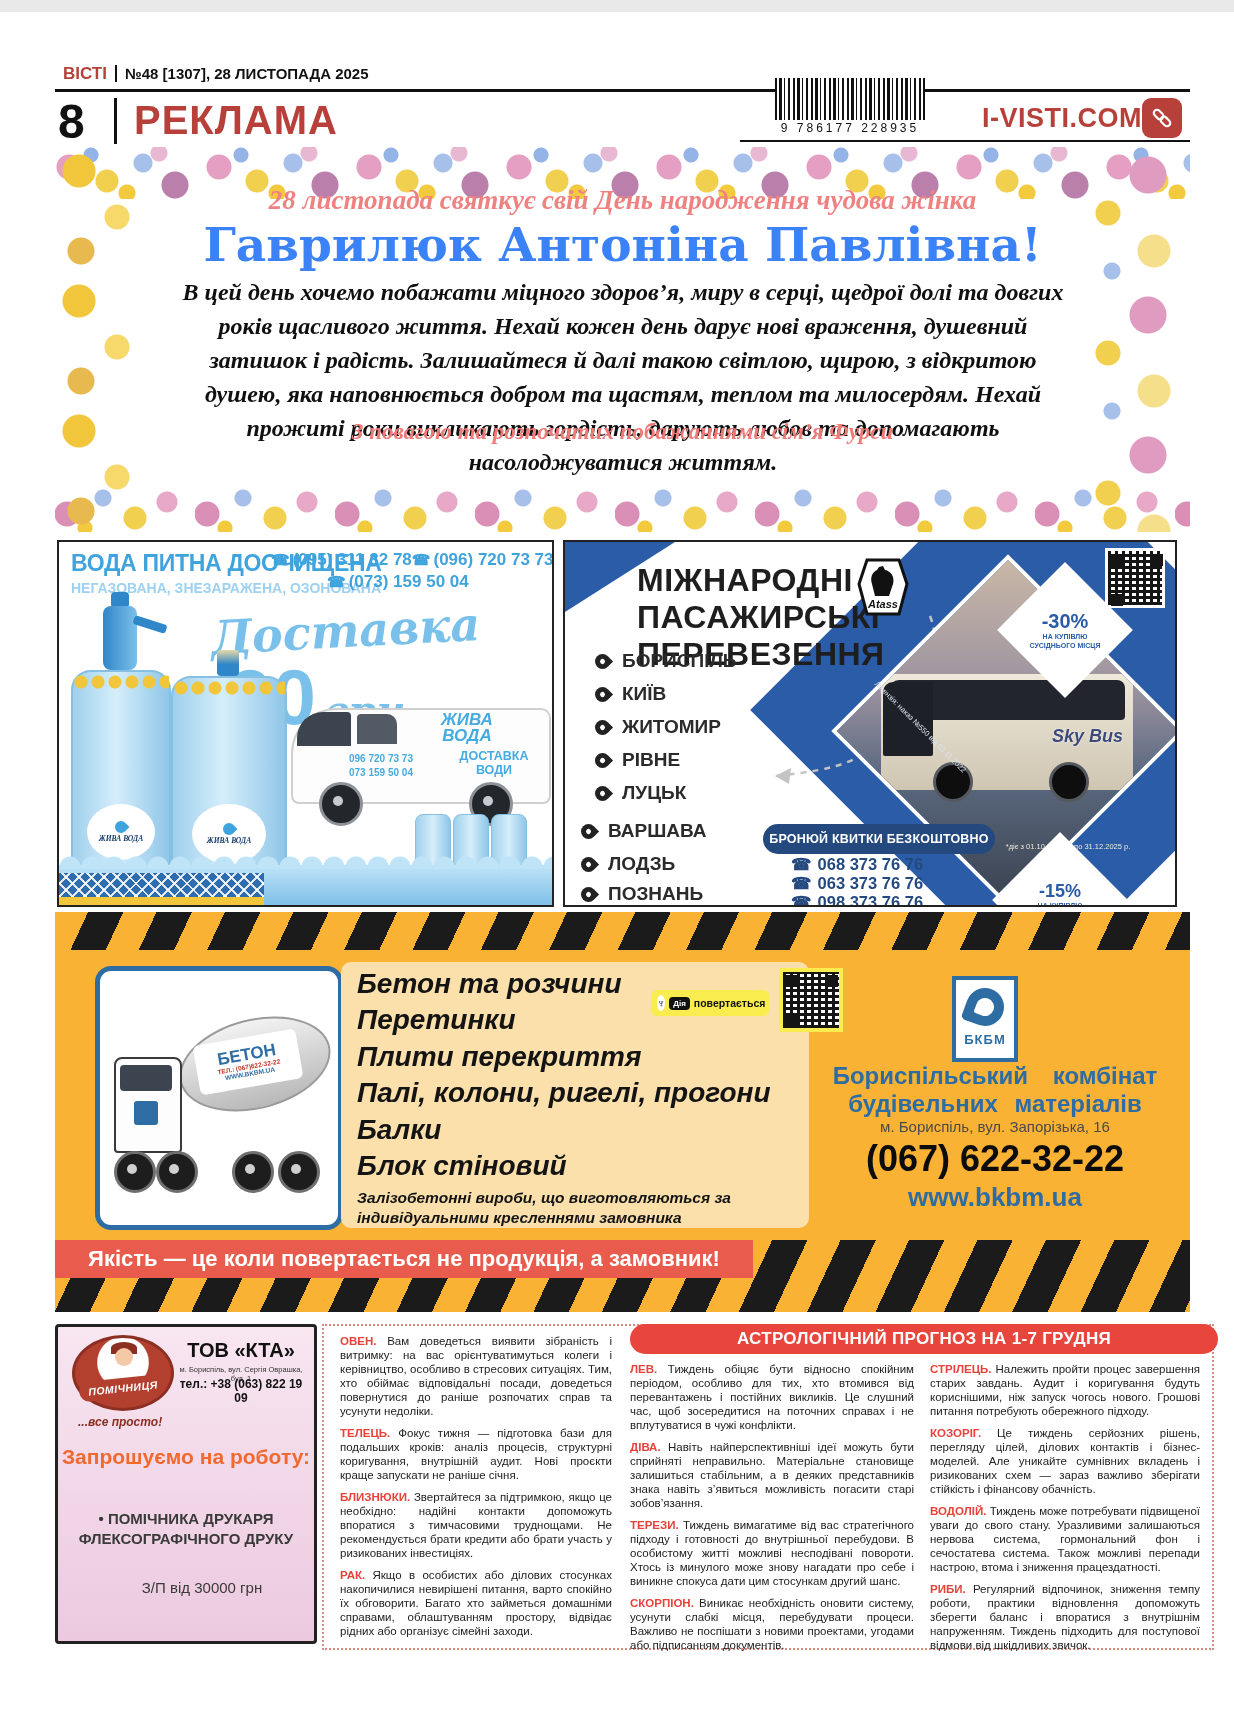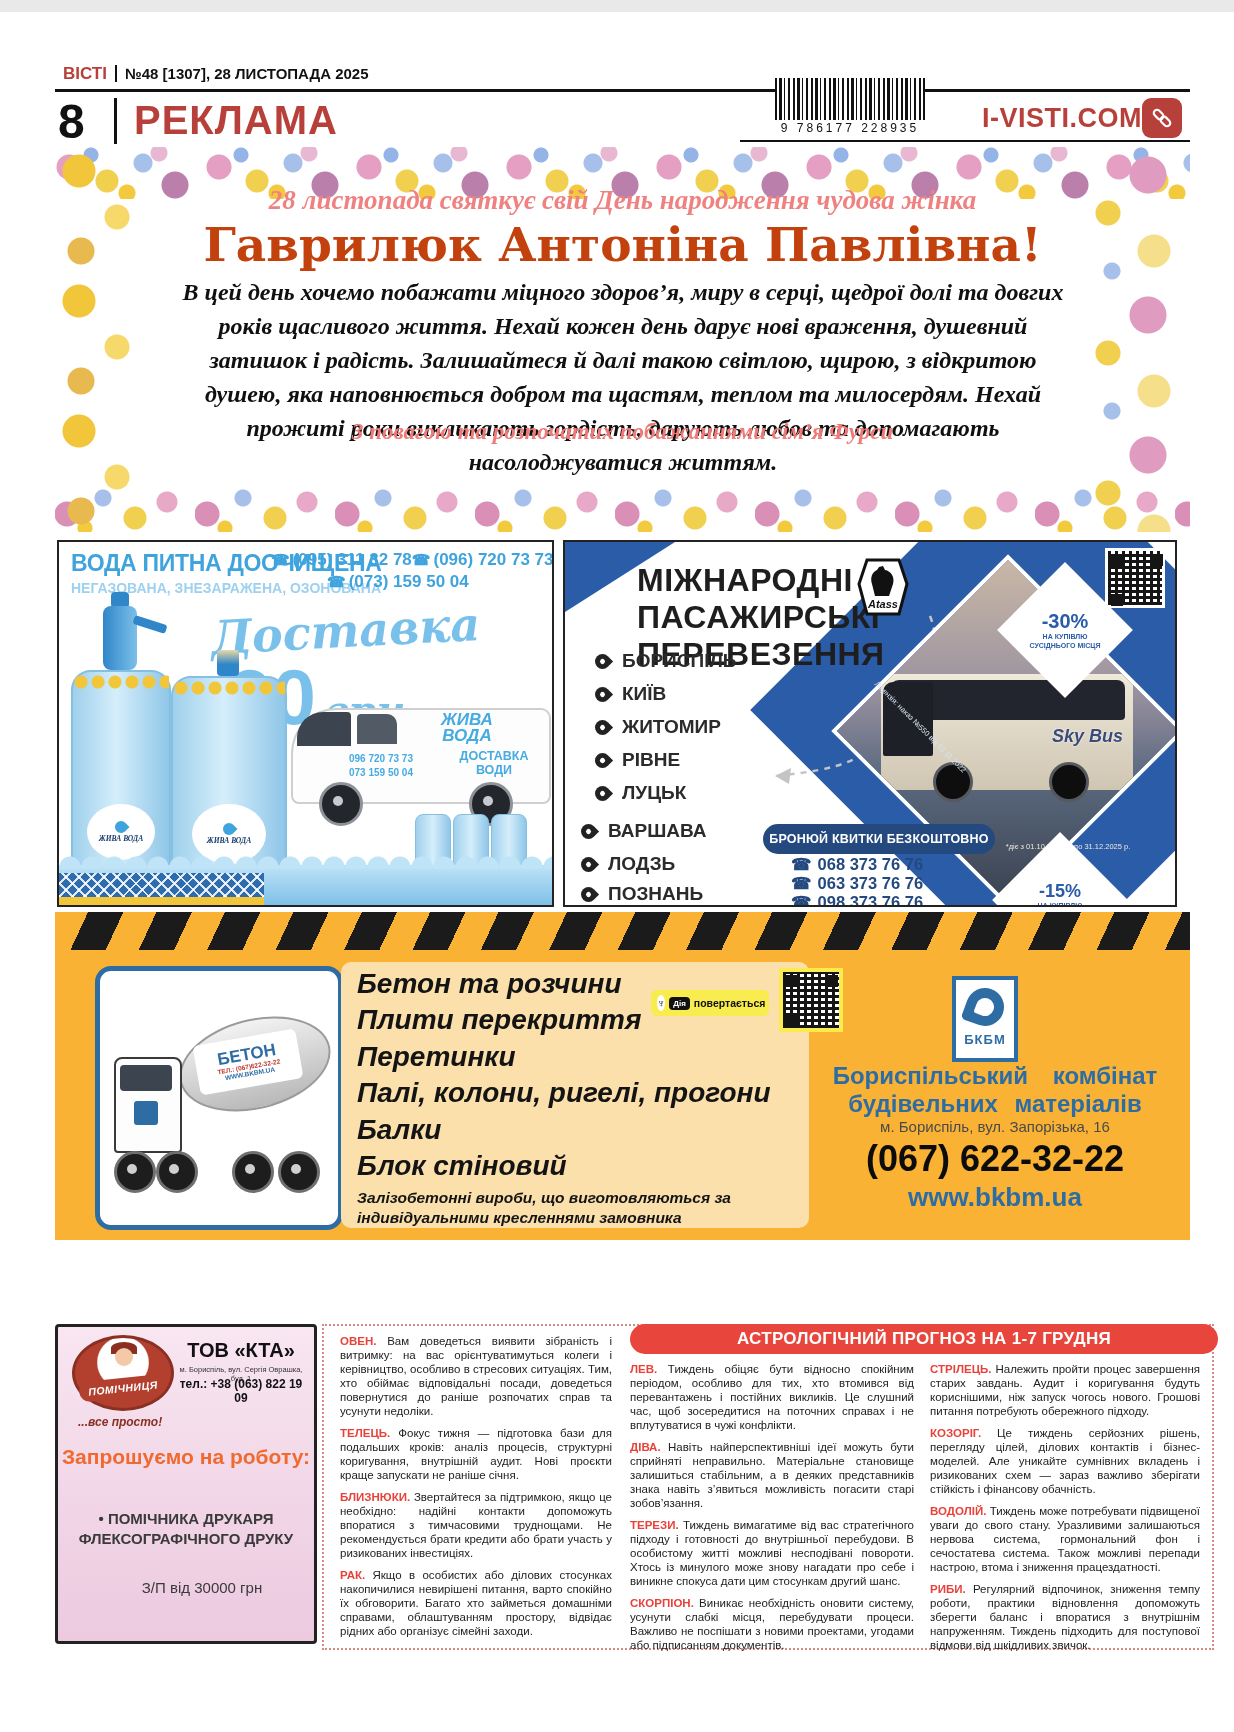--- a/index.html
+++ b/index.html
@@ -45,21 +45,21 @@
     radial-gradient(circle at 24px 24px,#7e5a16 0 5px,rgba(255,255,255,0) 6px),
     radial-gradient(circle at 62px 70px,#f6d96a 0 12px,rgba(255,255,255,0) 13px),
     radial-gradient(circle at 26px 104px,#e7b94e 0 13px,rgba(255,255,255,0) 14px);}
   .fl-right{right:0;top:0;bottom:0;width:112px;background-repeat:repeat-y;background-size:112px 140px;background-image:
     radial-gradient(circle at 70px 28px,#e09cc0 0 18px,rgba(255,255,255,0) 19px),
     radial-gradient(circle at 30px 66px,#f1cf4f 0 12px,rgba(255,255,255,0) 13px),
     radial-gradient(circle at 76px 104px,#f6df8a 0 16px,rgba(255,255,255,0) 17px),
     radial-gradient(circle at 34px 124px,#a7c0ea 0 8px,rgba(255,255,255,0) 9px);}
   .greet-line1{left:0;right:0;top:38px;text-align:center;color:#ef8280;
      font:italic bold 27px "Liberation Serif", serif;}
-  .greet-name{left:0;right:0;top:70px;text-align:center;color:#c2410c;
+  .greet-name{left:0;right:0;top:70px;text-align:center;color:#3b82f6;
      font:600 47px "DejaVu Serif", serif;}
   .greet-body{left:118px;top:128px;width:900px;text-align:center;color:#101010;
      font:italic bold 24px "Liberation Serif", serif;line-height:1.42;}
   .greet-sign{left:0;right:0;top:272px;text-align:center;color:#ef7b78;
      font:italic bold 23px "Liberation Serif", serif;}
 
   
   .water-ad{left:57px;top:528px;width:493px;height:363px;border:2px solid #222;background:#fff;overflow:hidden;}
   .w-title{left:12px;top:8px;font-size:23px;font-weight:800;color:#3fa3dd;letter-spacing:-.3px;}
   .w-sub{left:12px;top:38px;font-size:14px;font-weight:bold;color:#9ed1ef;}
@@ -434,22 +434,22 @@
       <div class="t-wheel" style="left:132px;top:180px;">
           <span class="t-hub"></span>
         </div>
       <div class="t-wheel" style="left:178px;top:180px;">
           <span class="t-hub"></span>
         </div>
     </div>
 
     <div class="prod-panel">
       <div class="prod-item">Бетон та розчини</div>
+      <div class="prod-item">Перетинки</div>
       <div class="prod-item">Плити перекриття</div>
-      <div class="prod-item">Перетинки</div>
       <div class="prod-item">Палі, колони, ригелі, прогони</div>
       <div class="prod-item">Балки</div>
       <div class="prod-item">Блок стіновий</div>
       <div class="prod-note">Залізобетонні вироби, що виготовляються за індивідуальними кресленнями замовника</div>
     </div>
 
     <div class="ev-badge">
       <span class="ev-circle">♆</span>
       <span class="ev-diia">Дія</span>
       <span class="ev-label">повертається</span>
@@ -462,20 +462,23 @@
       <div class="bkbm-emblem"></div>
       <div class="bkbm-text">БКБМ</div>
     </div>
     <div class="company">
       <div class="l1">Бориспільський комбінат</div>
       <div class="l2">будівельних матеріалів</div>
     </div>
     <div class="c-address">м. Бориспіль, вул. Запорізька, 16</div>
     <div class="c-phone">(067) 622-32-22</div>
     <div class="c-site">www.bkbm.ua</div>
+  </div>
+  <div class="abs hazard slogan-band">
+    <div class="slogan">Якість — це коли повертається не продукція, а замовник!</div>
   </div>
 
   <div class="abs job-ad">
     <div class="pom-logo">
       <div class="pom-hair"></div>
       <div class="pom-face"></div>
       <div class="pom-ribbon">
         <span>ПОМІЧНИЦЯ</span>
       </div>
     </div>

